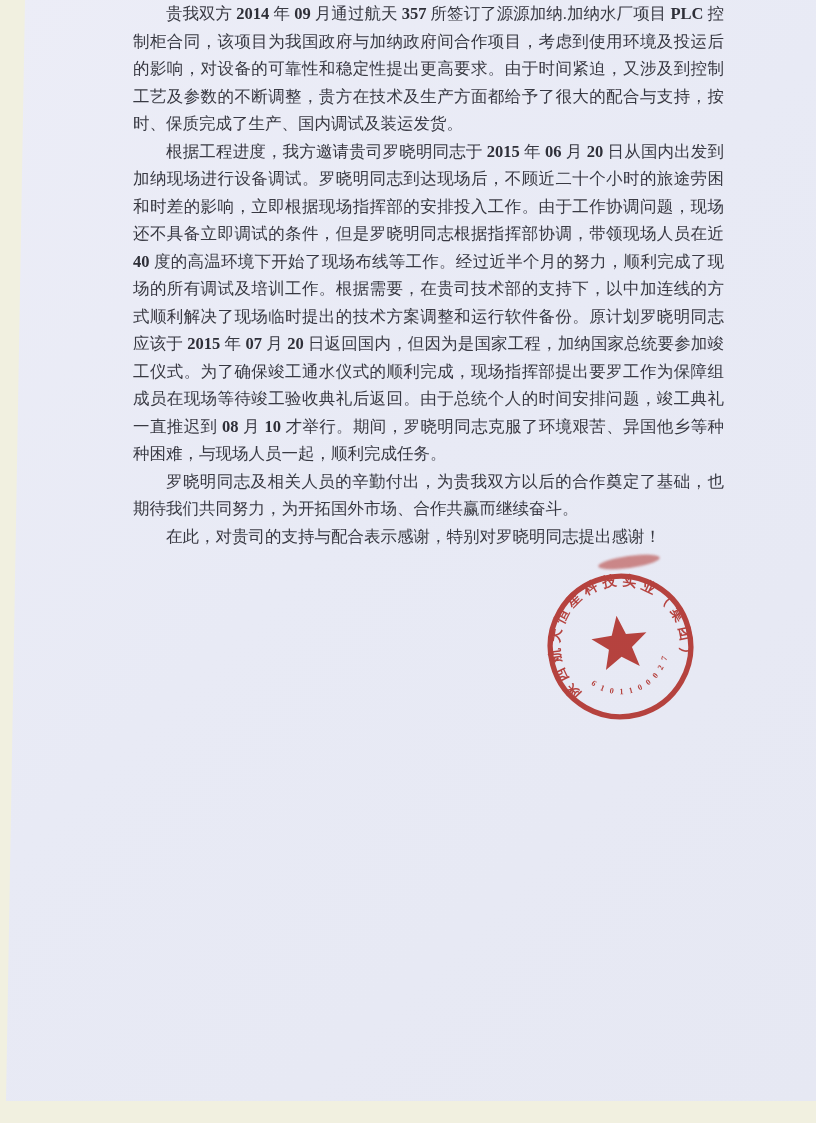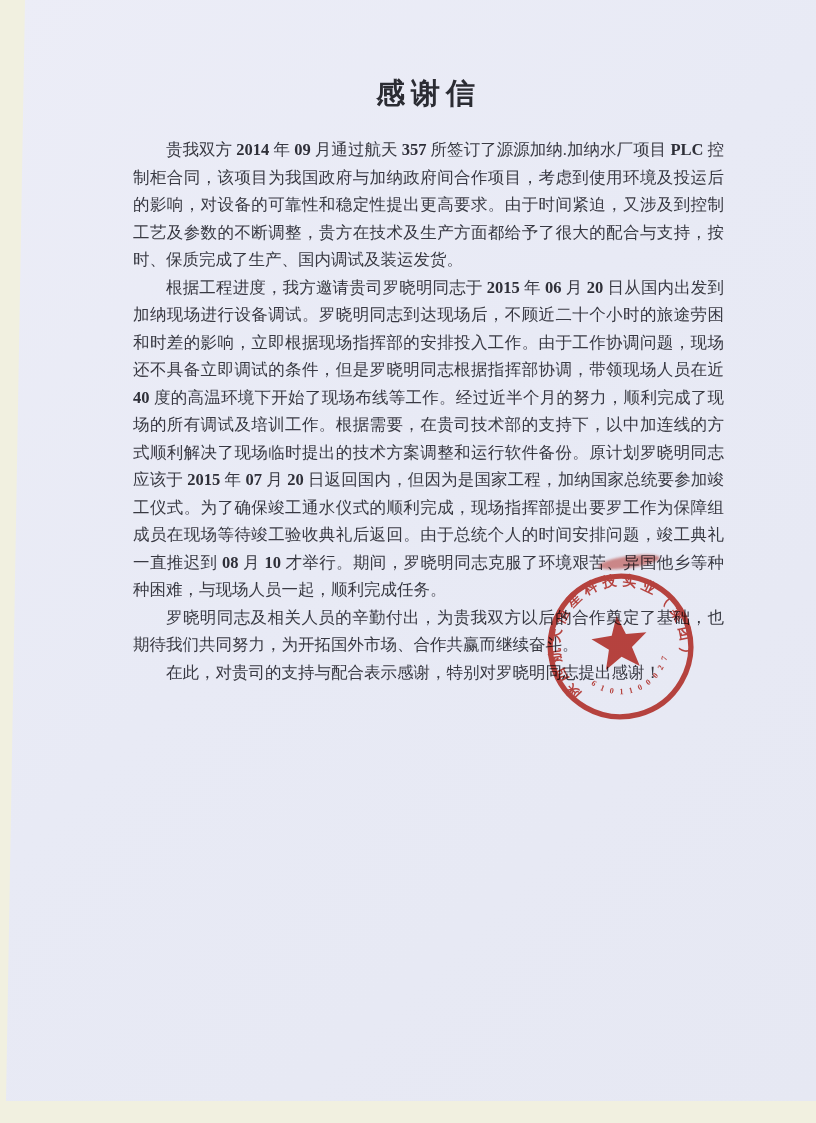--- a/index.html
+++ b/index.html
@@ -64,21 +64,20 @@
     filter: blur(1px);
     transform: rotate(-8deg);
     mix-blend-mode: multiply;
   }
 </style>
 </head>
 <body>
 
 <div class="paper">
   <div class="content">
-    <div class="title">感谢信</div>
     <div class="body-text">
       <p>贵我双方 <b>2014</b> 年 <b>09</b> 月通过航天 <b>357</b> 所签订了源源加纳.加纳水厂项目 <b>PLC</b> 控制柜合同，该项目为我国政府与加纳政府间合作项目，考虑到使用环境及投运后的影响，对设备的可靠性和稳定性提出更高要求。由于时间紧迫，又涉及到控制工艺及参数的不断调整，贵方在技术及生产方面都给予了很大的配合与支持，按时、保质完成了生产、国内调试及装运发货。</p>
       <p>根据工程进度，我方邀请贵司罗晓明同志于 <b>2015</b> 年 <b>06</b> 月 <b>20</b> 日从国内出发到加纳现场进行设备调试。罗晓明同志到达现场后，不顾近二十个小时的旅途劳困和时差的影响，立即根据现场指挥部的安排投入工作。由于工作协调问题，现场还不具备立即调试的条件，但是罗晓明同志根据指挥部协调，带领现场人员在近 <b>40</b> 度的高温环境下开始了现场布线等工作。经过近半个月的努力，顺利完成了现场的所有调试及培训工作。根据需要，在贵司技术部的支持下，以中加连线的方式顺利解决了现场临时提出的技术方案调整和运行软件备份。原计划罗晓明同志应该于 <b>2015</b> 年 <b>07</b> 月 <b>20</b> 日返回国内，但因为是国家工程，加纳国家总统要参加竣工仪式。为了确保竣工通水仪式的顺利完成，现场指挥部提出要罗工作为保障组成员在现场等待竣工验收典礼后返回。由于总统个人的时间安排问题，竣工典礼一直推迟到 <b>08</b> 月 <b>10</b> 才举行。期间，罗晓明同志克服了环境艰苦、异国他乡等种种困难，与现场人员一起，顺利完成任务。</p>
       <p>罗晓明同志及相关人员的辛勤付出，为贵我双方以后的合作奠定了基础，也期待我们共同努力，为开拓国外市场、合作共赢而继续奋斗。</p>
       <p>在此，对贵司的支持与配合表示感谢，特别对罗晓明同志提出感谢！</p>
     </div>
   </div>
 </div>
 
 <div class="smudge"></div>

